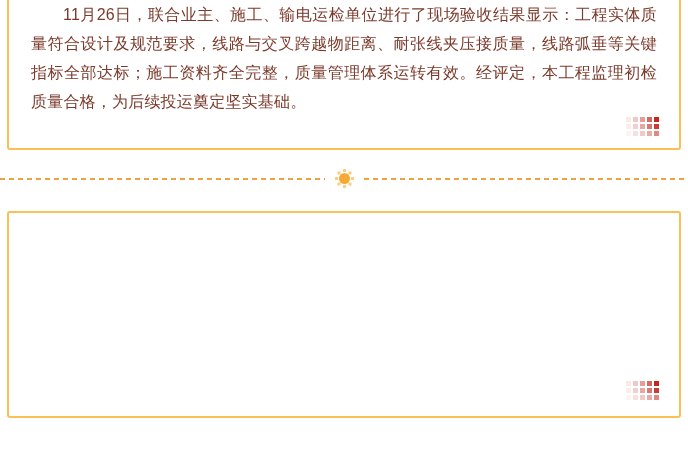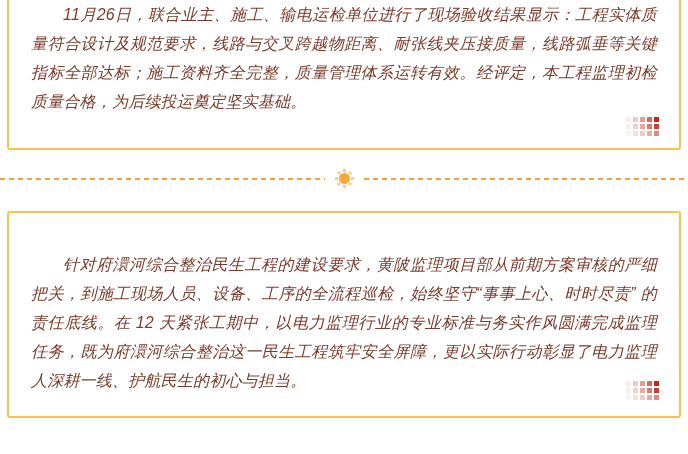--- a/index.html
+++ b/index.html
@@ -38,21 +38,20 @@
     top: 211px; height: 207px;
     padding: 37px 22px 0 22px;
   }
   .card p {
     font-size: 16px;
     line-height: 29px;
     color: var(--body-text);
     text-indent: 2em;
     text-align: justify;
     letter-spacing: 0.2px;
-    font-style: italic;
   }
   .dots-grid {
     position: absolute;
     right: 20px;
     display: grid;
     grid-template-columns: repeat(5, 5px);
     grid-auto-rows: 5px;
     gap: 2px;
   }
   .card-1 .dots-grid { bottom: 12px; }
@@ -122,21 +121,20 @@
         <rect x="13.5" y="2.5" width="3" height="3"></rect>
         <rect x="2.5" y="13.5" width="3" height="3"></rect>
         <rect x="13.5" y="13.5" width="3" height="3"></rect>
       </g>
       <circle class="sun-core" cx="9.5" cy="9.5" r="5.5"></circle>
     </svg>
     <span class="dash dash-right"></span>
   </div>
 
   <section class="card card-2">
-    <p>针对府澴河综合整治民生工程的建设要求，黄陂监理项目部从前期方案审核的严细把关，到施工现场人员、设备、工序的全流程巡检，始终坚守“事事上心、时时尽责” 的责任底线。在 12 天紧张工期中，以电力监理行业的专业标准与务实作风圆满完成监理任务，既为府澴河综合整治这一民生工程筑牢安全屏障，更以实际行动彰显了电力监理人深耕一线、护航民生的初心与担当。</p>
     <span class="dots-grid">
         <span class="dot" style="opacity: 0.1;"></span>
         <span class="dot" style="opacity: 0.25;"></span>
         <span class="dot" style="opacity: 0.45;"></span>
         <span class="dot" style="opacity: 0.7;"></span>
         <span class="dot" style="opacity: 1;"></span>
         <span class="dot" style="opacity: 0.09;"></span>
         <span class="dot" style="opacity: 0.225;"></span>
         <span class="dot" style="opacity: 0.405;"></span>
         <span class="dot" style="opacity: 0.63;"></span>

